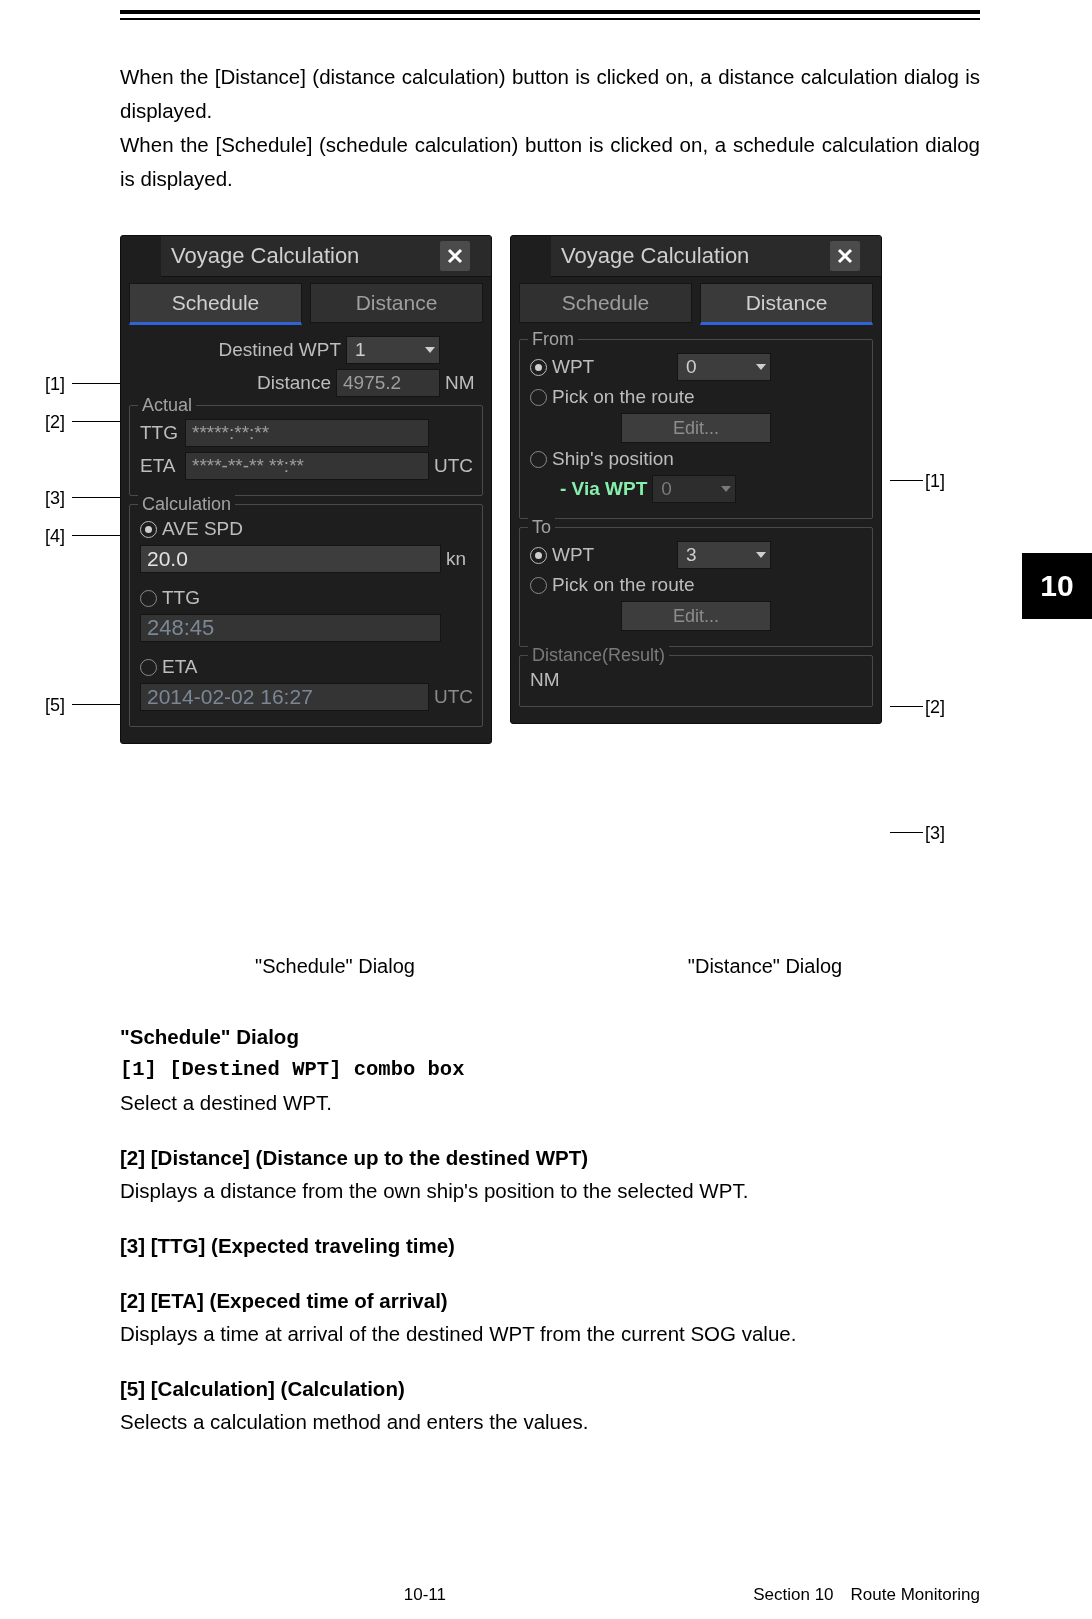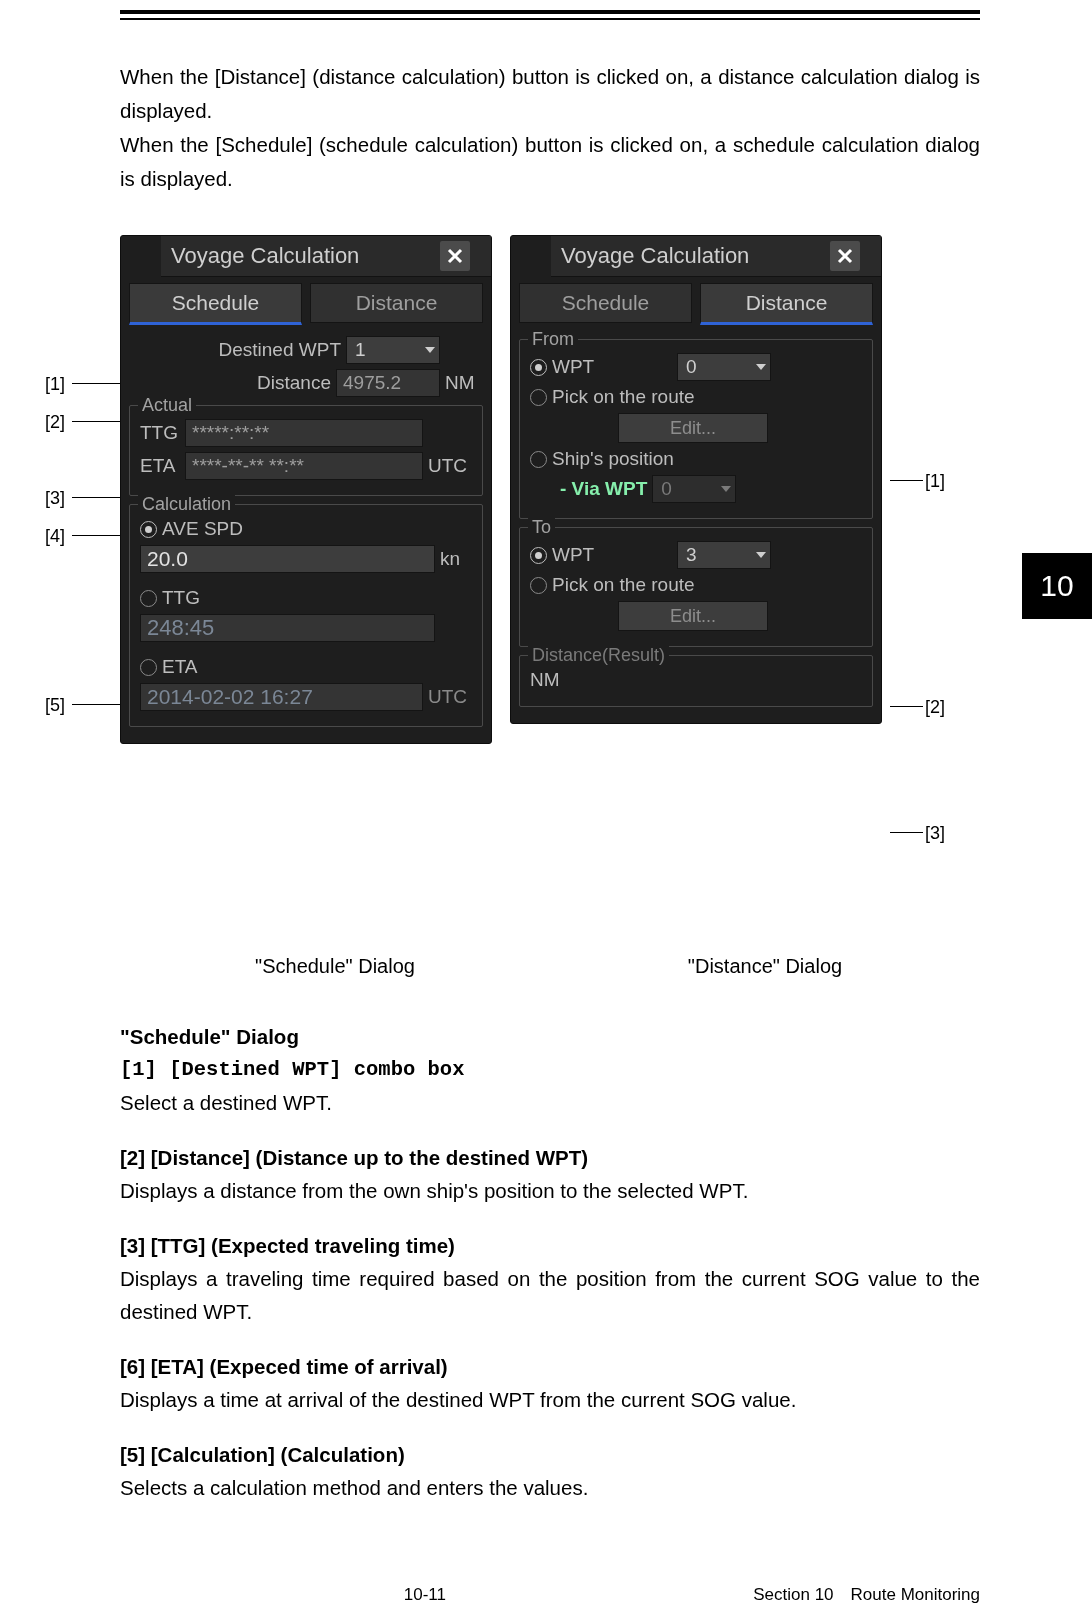--- a/index.html
+++ b/index.html
@@ -38,21 +38,21 @@
       text-align-last: left;
     }
     
     .chapter-tab {
       position: absolute;
       right: 0px; top: 553px;
       width: 70px; height: 66px;
       background: #000;
       color: #fff;
       font-size: 30px;
-      font-weight: normal;
+      font-weight: bold;
       display: flex;
       align-items: center;
       justify-content: center;
     }
     
     .figure-area {
       position: absolute;
       left: 120px;
       top: 235px;
       width: 860px;
@@ -151,21 +151,21 @@
     }
     .combo .caret {
       width: 0; height: 0; border-left: 5px solid transparent; border-right: 5px solid transparent; border-top: 6px solid #cfcfcf;
     }
     .combo.disabled { background: #2d2d2d; color: #7a7a7a; }
     .combo.disabled .caret { border-top-color: #7a7a7a; }
     .grp {
       border: 1px solid #4a4a4a;
       border-radius: 2px;
       margin: 8px 0;
-      padding: 8px 16px 10px 10px;
+      padding: 8px 10px 10px 10px;
       position: relative;
     }
     .grp > .legend {
       position: absolute;
       top: -11px;
       left: 8px;
       padding: 0 4px;
       background: #1e1e1e;
       font-size: 18px;
       color: #a2a2a2;
@@ -402,23 +402,22 @@
 
   <div class="defs">
     <div class="hd first">"Schedule" Dialog</div>
     <div class="hd" style="margin-top:0;font-family:Liberation Mono, monospace;">[1] [Destined WPT] combo box</div>
     <div class="tx">Select a destined WPT.</div>
 
     <div class="hd">[2] [Distance] (Distance up to the destined WPT)</div>
     <div class="tx">Displays a distance from the own ship's position to the selected WPT.</div>
 
     <div class="hd">[3] [TTG] (Expected traveling time)</div>
-    <div class="tx">Displays a traveling time required based on the position from the current SOG value to the destined WPT.</div>
-
-    <div class="hd">[6] [ETA] (Expeced time of arrival)</div>
+
+    <div class="hd">[2] [ETA] (Expeced time of arrival)</div>
     <div class="tx">Displays a time at arrival of the destined WPT from the current SOG value.</div>
 
     <div class="hd">[5] [Calculation] (Calculation)</div>
     <div class="tx">Selects a calculation method and enters the values.</div>
   </div>
 
   <div class="footer">
     <div style="width:33%;"></div>
     <div class="pc">10-11</div>
     <div class="sec" style="width:33%;">Section 10 Route Monitoring</div>

